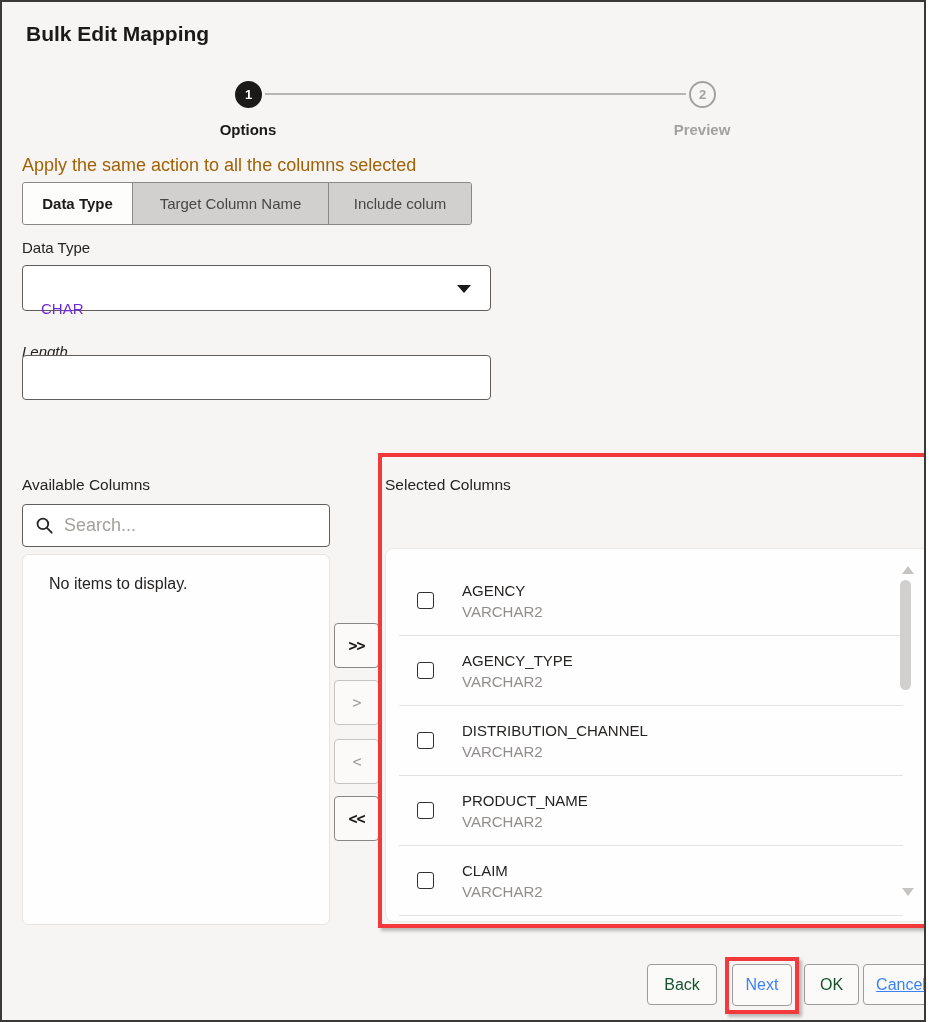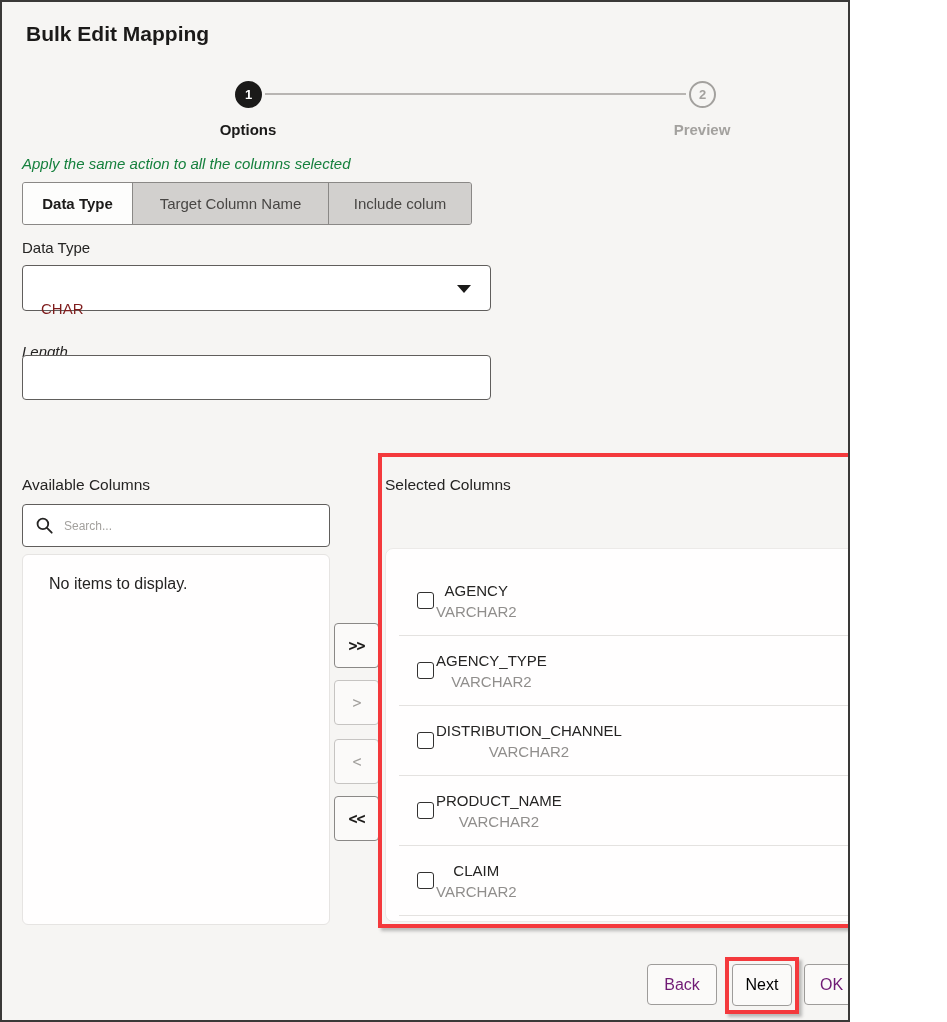--- a/index.html
+++ b/index.html
@@ -1,21 +1,21 @@
 <!DOCTYPE html>
 <html><head>
 <meta charset="utf-8">
 <style>
   * { box-sizing: border-box; margin: 0; padding: 0; }
   html,body { background:#fff; }
   body { font-family: "Liberation Sans", sans-serif; color:#252423; }
 
   .screen {
     position: relative;
-    width: 850px; height: 1022px;
+    width: 926px; height: 1022px;
     border: 2px solid #3a3938;
     background: #f6f5f3;
     overflow: hidden;
   }
 
   
   .dlg-title {
     position:absolute; left:24px; top:20px;
     font-size:21px; font-weight:700; color:#1b1a19;
   }
@@ -27,21 +27,21 @@
     font-size:13px; font-weight:700;
   }
   .step-circle.active { left:233px; top:79px; background:#1b1a19; color:#fff; }
   .step-circle.upcoming { left:687px; top:79px; background:#f6f5f3; color:#a3a19e; border:2px solid #a3a19e; }
   .step-connector { position:absolute; left:263px; top:91px; width:421px; height:2px; background:#b8b5b2; }
   .step-label { position:absolute; top:119px; width:140px; text-align:center; font-size:15px; font-weight:700; }
   .step-label.active { left:176px; color:#1b1a19; }
   .step-label.upcoming { left:630px; color:#a3a19e; }
 
   
-  .instruction { position:absolute; left:20px; top:153px; font-size:15px; color:#15803d;font-style:italic; }
+  .instruction { position:absolute; left:20px; top:153px; font-size:18px; color:#a16207; }
   .seg-group {
     position:absolute; left:20px; top:180px; height:43px;
     display:flex; border:1px solid #8a8886; border-radius:3px; overflow:hidden;
     background:#d2d0ce;
   }
   .seg-btn {
     height:100%; display:flex; align-items:center; justify-content:center;
     font-size:15px; color:#484644; background:#d2d0ce;
     border:none; border-right:1px solid #8a8886; cursor:pointer;
     font-family: inherit;
@@ -53,21 +53,21 @@
   
   .field-label { position:absolute; font-size:15px; color:#252423; }
   .lbl-datatype { left:20px; top:237px; }
   .lbl-length   { left:20px; top:341px;font-style:italic; }
 
   .select-box {
     position:absolute; left:20px; top:263px; width:469px; height:46px;
     background:#fff; border:1px solid #605e5c; border-radius:4px;
     display:flex; align-items:center; padding:0 18px; cursor:pointer;
   }
-  .select-box .value { font-size:15px; color:#7f1d1d;margin-top:40px; }
+  .select-box .value { font-size:15px; color:#6d28d9;margin-top:40px; }
   .caret-down {
     position:absolute; right:19px; top:19px;
     width:0; height:0;
     border-left:7px solid transparent; border-right:7px solid transparent;
     border-top:8px solid #1b1a19;
   }
   .text-input {
     position:absolute; left:20px; top:353px; width:469px; height:45px;
     background:#fff; border:1px solid #605e5c; border-radius:4px;
     font-size:15px; padding:0 16px; color:#1b1a19; font-family:inherit;
@@ -79,21 +79,21 @@
   .lbl-selected  { left:383px; top:474px; }
 
   .search-box {
     position:absolute; left:20px; top:502px; width:308px; height:43px;
     background:#fff; border:1px solid #605e5c; border-radius:4px;
     display:flex; align-items:center; padding:0 12px;
   }
   .search-box svg { flex:0 0 auto; }
   .search-box input {
     border:none; outline:none; background:transparent;
-    font-size:12px; margin-left:10px; width:100%; font-family:inherit; color:#1b1a19;
+    font-size:18px; margin-left:10px; width:100%; font-family:inherit; color:#1b1a19;
   }
   .search-box input::placeholder { color:#a3a19e; }
 
   .avail-panel {
     position:absolute; left:20px; top:552px; width:308px; height:371px;
     background:#fffefe; border:1px solid #e6e4e2; border-radius:6px;
   }
   .empty-msg { position:absolute; left:26px; top:20px; font-size:16px; color:#252423; }
 
   
@@ -124,41 +124,41 @@
   .sel-row {
     height:70px; margin:0 26px 0 13px; padding-left:18px;
     display:flex; align-items:center;
     border-bottom:1px solid #e4e2e0;
   }
   .sel-check {
     appearance:none; -webkit-appearance:none;
     width:17px; height:17px; border:1.7px solid #323130; border-radius:3px;
     background:#fff; cursor:pointer; flex:0 0 auto;
   }
-  .sel-text { margin-left:2px;text-align:center; }
+  .sel-text { margin-left:28px; }
   .sel-name { font-size:15px; color:#252423; }
   .sel-type { font-size:15px; color:#908e8c; margin-top:4px; }
 
   
   .sb-arrow { position:absolute; width:0; height:0; cursor:pointer; }
   .sb-up   { left:900px; top:564px; border-left:6px solid transparent; border-right:6px solid transparent; border-bottom:8px solid #c6c4c2; }
   .sb-down { left:900px; top:886px; border-left:6px solid transparent; border-right:6px solid transparent; border-top:8px solid #c6c4c2; }
   .sb-thumb {
     position:absolute; left:898px; top:578px; width:11px; height:110px;
     background:#d2d0ce; border-radius:6px; cursor:grab;
   }
 
   
   .ftr-btn {
     position:absolute; top:962px; height:41px;
     background:#fbfaf9; border:1px solid #9e9c9a; border-radius:4px;
-    font-size:16px; color:#000000; cursor:pointer;
+    font-size:16px; color:#3b82f6; cursor:pointer;
     display:flex; align-items:center; justify-content:center; font-family:inherit;
   }
-  .ftr-btn.disabled { color:#701a75; cursor:default; }
+  .ftr-btn.disabled { color:#14532d; cursor:default; }
   .btn-back{left:645px; width:70px;}
   .btn-next{left:730px; width:60px; height:42px;}
   .btn-ok{left:802px; width:55px;}
   .btn-cancel{left:861px; width:76px;text-decoration:underline;}
 </style>
 </head>
 <body>
 
 <div class="screen">
 

